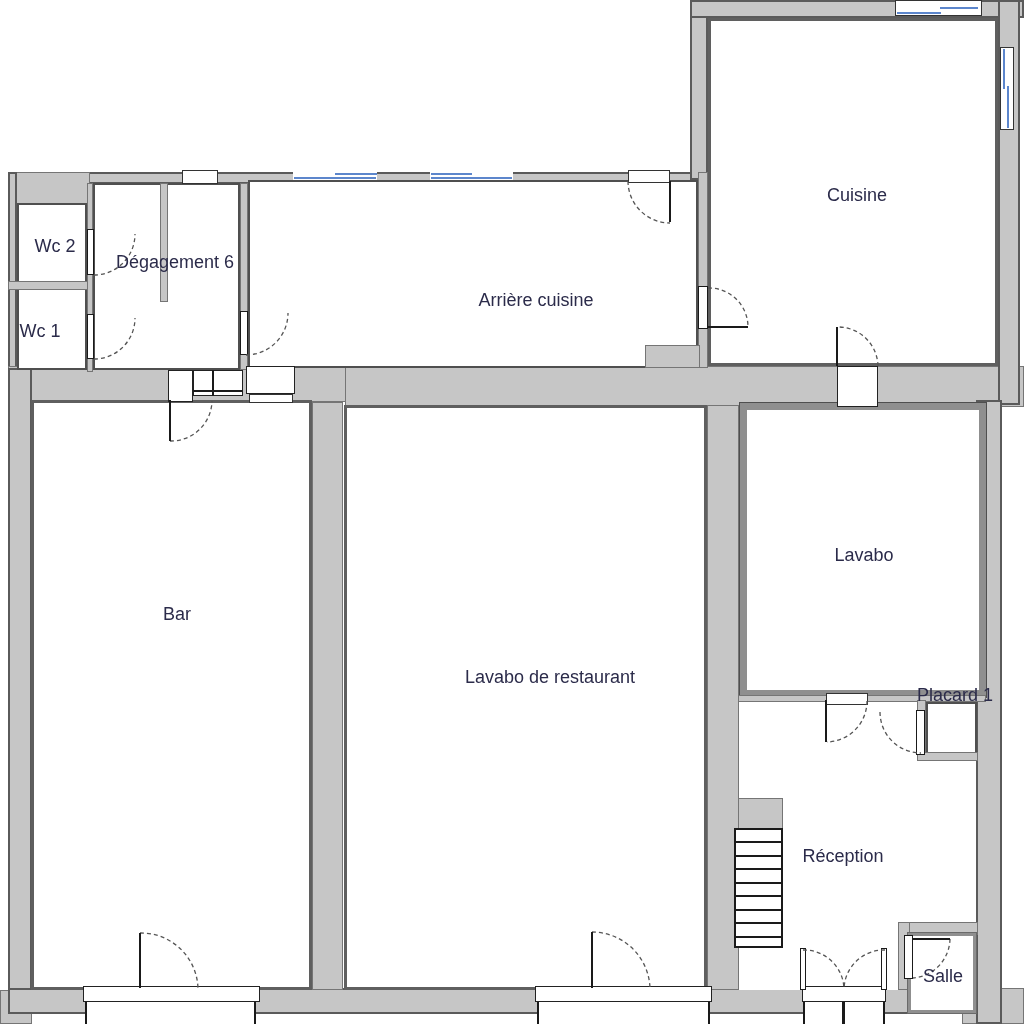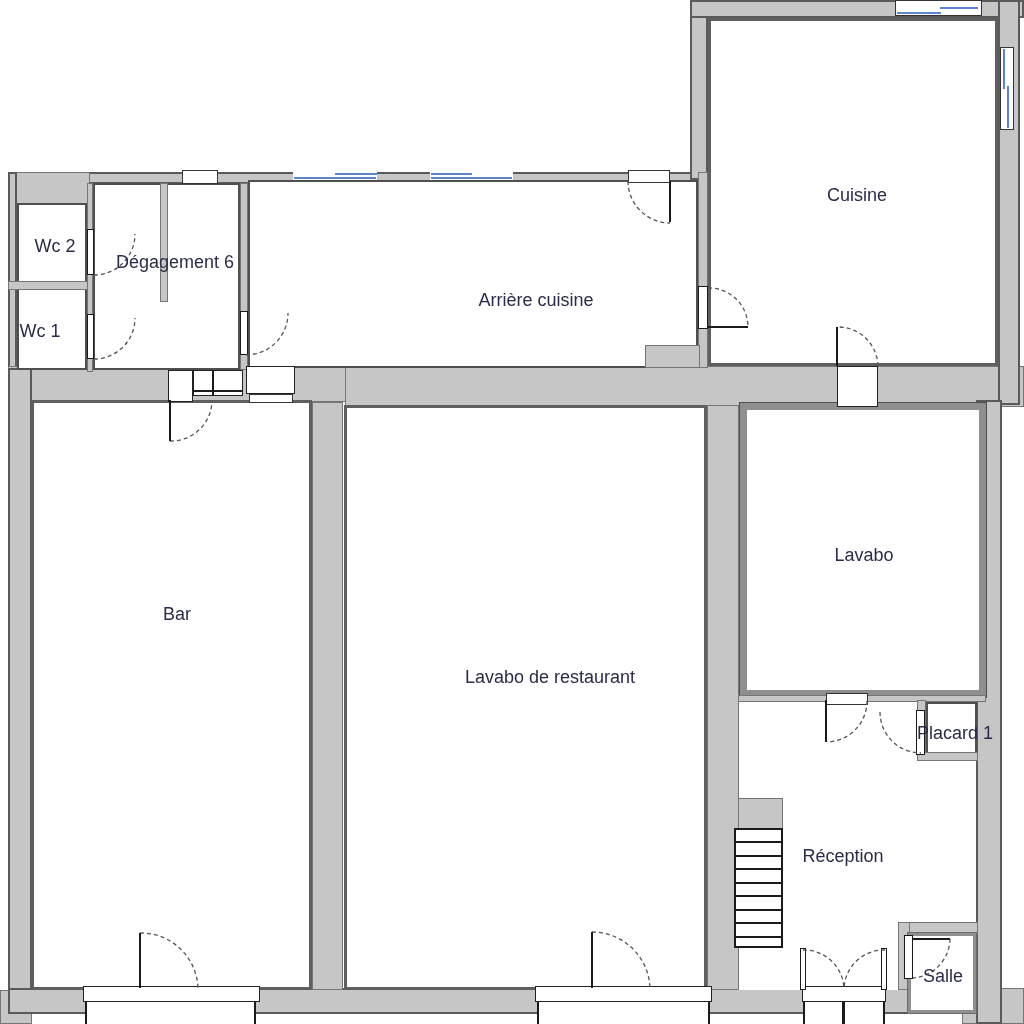--- a/index.html
+++ b/index.html
@@ -143,17 +143,17 @@
   </svg>
 
   <div class="lbl" style="left:55px;top:246px">Wc 2</div>
   <div class="lbl" style="left:40px;top:331px">Wc 1</div>
   <div class="lbl" style="left:175px;top:262px">Dégagement 6</div>
   <div class="lbl" style="left:536px;top:300px">Arrière cuisine</div>
   <div class="lbl" style="left:857px;top:195px">Cuisine</div>
   <div class="lbl" style="left:177px;top:614px">Bar</div>
   <div class="lbl" style="left:550px;top:677px">Lavabo de restaurant</div>
   <div class="lbl" style="left:864px;top:555px">Lavabo</div>
-  <div class="lbl" style="left:955px;top:733px">Placard 1</div>
+  <div class="lbl" style="left:955px;top:695px">Placard 1</div>
   <div class="lbl" style="left:843px;top:856px">Réception</div>
   <div class="lbl" style="left:943px;top:976px">Salle</div>
 
 </div>
 
 </body></html>

